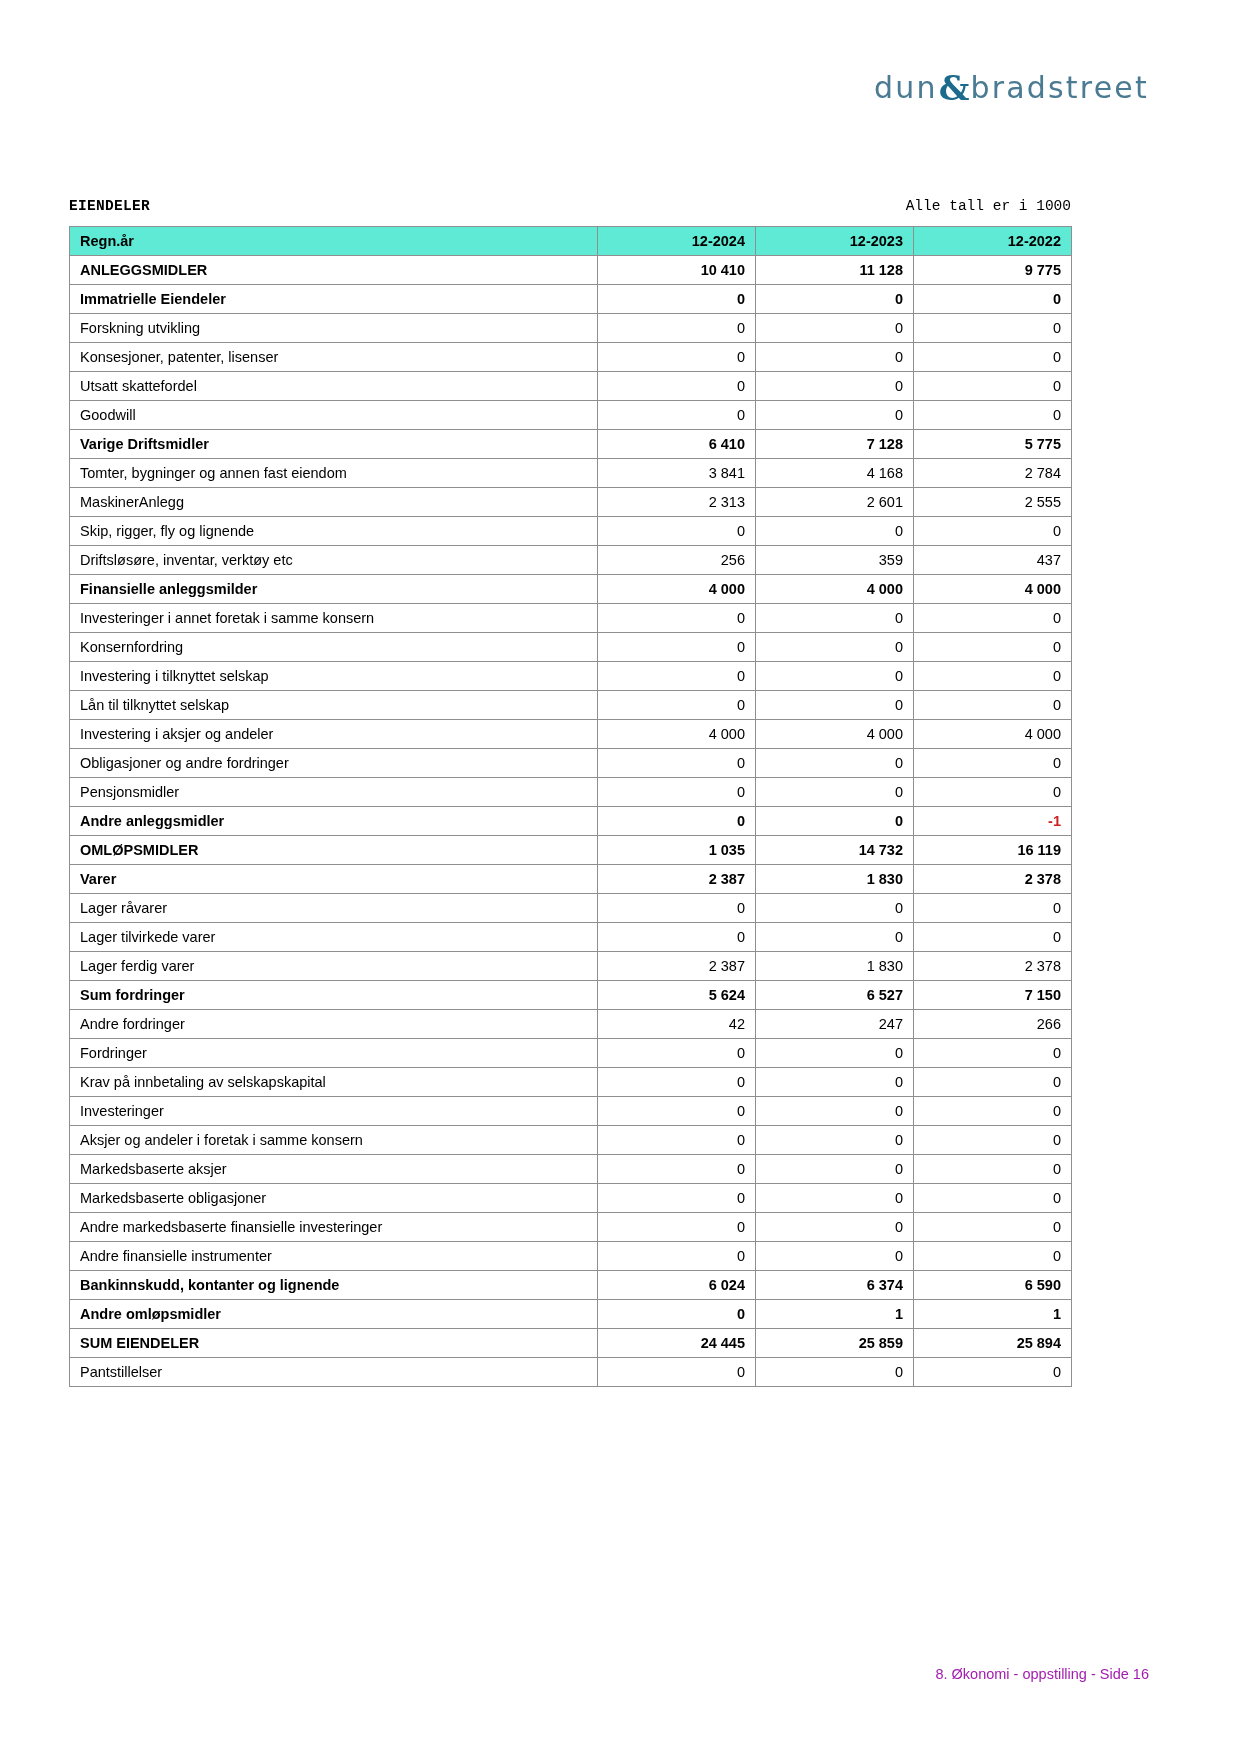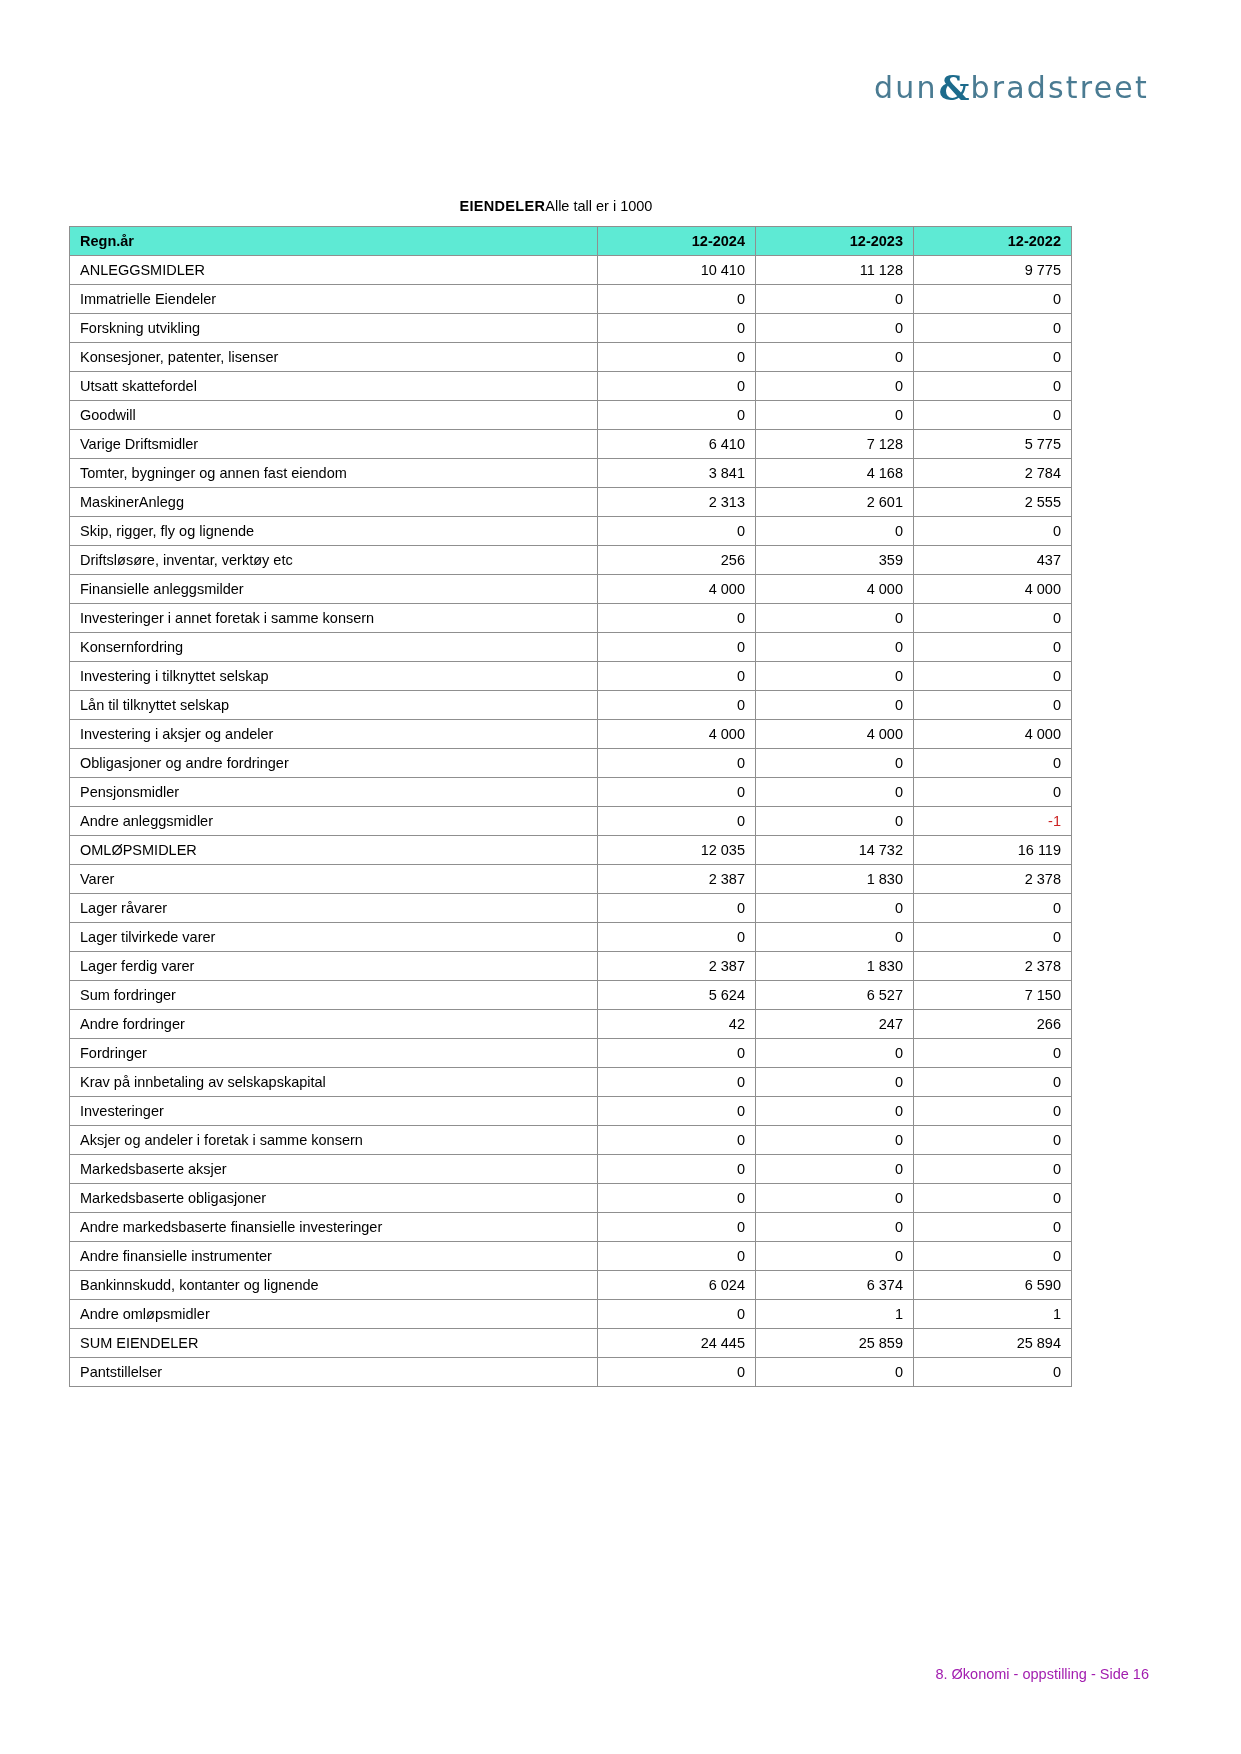--- a/index.html
+++ b/index.html
@@ -47,25 +47,26 @@
     font-weight: 700;
     letter-spacing: 0;
     margin: 0 1px;
     line-height: 1;
   }
 
   
   .table-head-row {
     position: absolute;
     top: 198px;
-    left: 55px;
+    left: 69px;
     width: 1002px;
     display: flex;
-    justify-content: center;
+    justify-content: space-between;
     align-items: baseline;
+    font-family: Liberation Mono, monospace;
   }
   .section-title {
     font-size: 14.5px;
     font-weight: bold;
     letter-spacing: 0.3px;
   }
   .units-note {
     font-size: 14.5px;
     font-weight: normal;
   }
@@ -98,21 +99,21 @@
     font-weight: bold;
     text-align: left;
   }
   .fin-table thead th.num {
     text-align: right;
   }
   .fin-table td.num {
     text-align: right;
   }
   tr.bold td {
-    font-weight: normal;
+    font-weight: bold;
   }
   td.neg {
     color: #cc2222;
   }
 
   
   .footer {
     position: absolute;
     bottom: 72px;
     right: 92px;
@@ -269,21 +270,21 @@
           <td class="num">0</td>
         </tr>
         <tr class="bold">
           <td>Andre anleggsmidler</td>
           <td class="num">0</td>
           <td class="num">0</td>
           <td class="num neg">-1</td>
         </tr>
         <tr class="bold">
           <td>OMLØPSMIDLER</td>
-          <td class="num">12 035</td>
+          <td class="num">1 035</td>
           <td class="num">14 732</td>
           <td class="num">16 119</td>
         </tr>
         <tr class="bold">
           <td>Varer</td>
           <td class="num">2 387</td>
           <td class="num">1 830</td>
           <td class="num">2 378</td>
         </tr>
         <tr>

